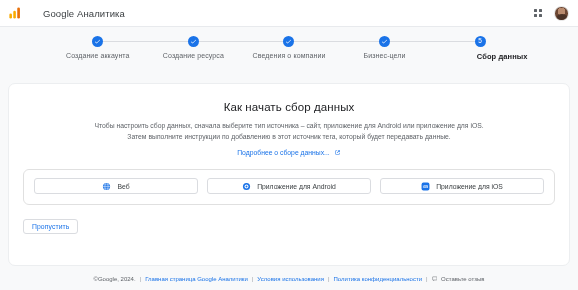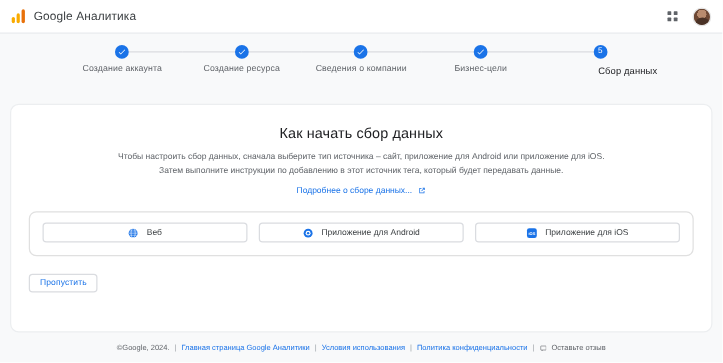--- a/index.html
+++ b/index.html
@@ -23,21 +23,21 @@
   
   .topbar {
     height: 27px;
     flex: 0 0 27px;
     background: #ffffff;
     border-bottom: 1px solid #e8eaed;
     display: flex;
     align-items: center;
     padding: 0 9px 0 8px;
   }
-  .brand { display: flex; align-items: center; gap: 4px; }
+  .brand { display: flex; align-items: center; gap: 20px; }
   .ga-logo { width: 15px; height: 14px; display: block; }
   .brand-title {
     font-size: 9.5px;
     color: #3c4043;
     letter-spacing: .1px;
     white-space: nowrap;
   }
   .topbar-right {
     margin-left: auto;
     display: flex;
@@ -124,21 +124,21 @@
   .step-label {
     margin-top: 5px;
     font-size: 7px;
     color: #5f6368;
     text-align: center;
     white-space: nowrap;
     letter-spacing: .1px;
   }
   .step.active .step-label {
     color: #202124;
-    font-weight: 400;
+    font-weight: 700;
     font-size: 7.5px;
     margin-left: 44px;
   }
 
   
   .card {
     position: absolute;
     left: 8px; right: 8px;
     top: 56px; bottom: 24px;
     background: #ffffff;

